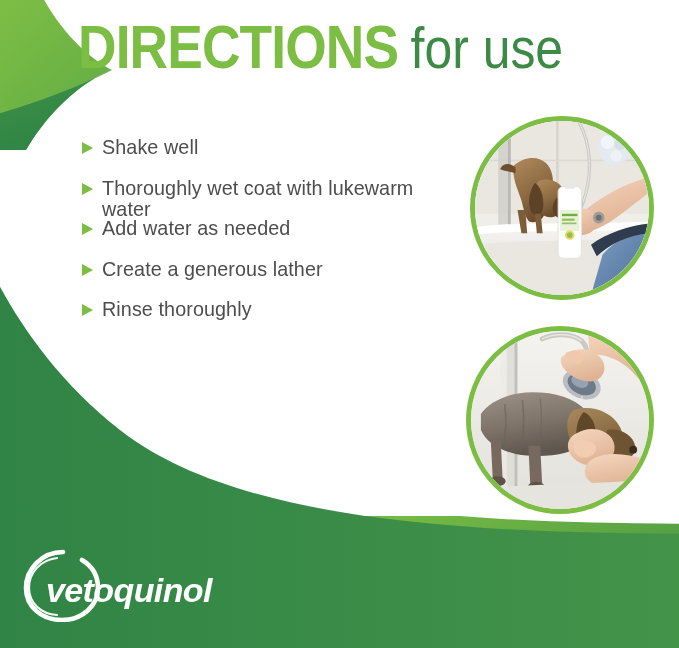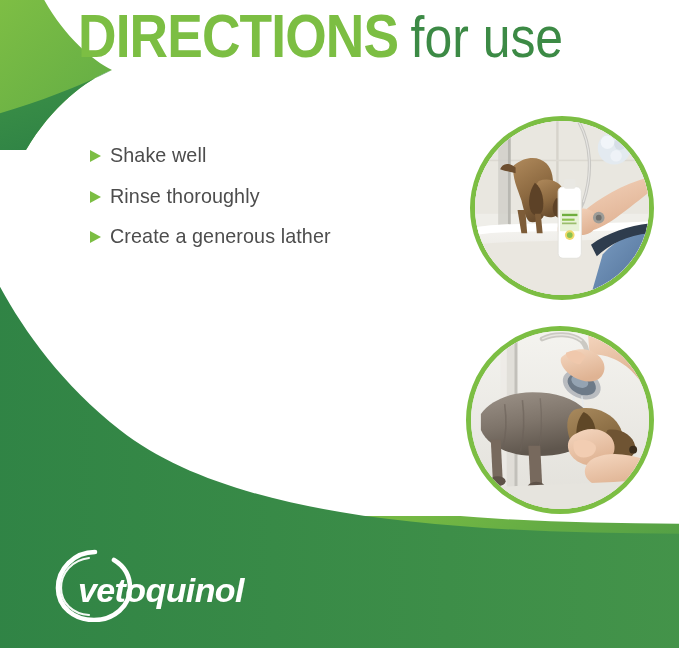--- a/index.html
+++ b/index.html
@@ -26,21 +26,21 @@
     inset: 0;
     width: 679px;
     height: 648px;
     pointer-events: none;
   }
 
   
   .header {
     position: absolute;
     left: 78px;
-    top: 5px;
+    top: 16px;
     width: 560px;
     height: 76px;
     display: flex;
     align-items: baseline;
     white-space: nowrap;
   }
   .title-main {
     font-family: "Liberation Sans Narrow", "Liberation Sans", sans-serif;
     font-weight: 700;
     font-size: 62px;
@@ -61,21 +61,21 @@
     margin-left: -48px;
     padding-left: 10px;
   }
 
   
   .steps {
     position: absolute;
     left: 74px;
     top: 128px;
     width: 388px;
-    margin: 16px;
+    margin: 8px;
     padding: 0;
     list-style: none;
   }
   .step {
     display: flex;
     align-items: flex-start;
     height: 40.5px;
   }
   .bullet {
     flex: 0 0 auto;
@@ -106,21 +106,21 @@
     border: 5px solid #7cbe43;
     background: #f2f2f0;
   }
   .photo-top { left: 470px; top: 116px; width: 184px; height: 184px; }
   .photo-bottom { left: 466px; top: 326px; width: 188px; height: 188px; }
   .photo svg { display: block; width: 100%; height: 100%; }
 
   
   .logo {
     position: absolute;
-    left: 48px;
+    left: 16px;
     top: 546px;
     width: 230px;
     height: 76px;
   }
   .logo svg { display: block; width: 100%; height: 100%; }
 </style>
 </head>
 <body>
 
 <div id="poster">
@@ -165,25 +165,33 @@
     <span class="title-sub">for use</span>
   </div>
 
   <ul class="steps">
     <li class="step">
       <span class="bullet"></span>
       <span class="step-text">Shake well</span>
     </li>
     <li class="step">
       <span class="bullet"></span>
+      <span class="step-text">Thoroughly wet coat with lukewarm water</span>
+    </li>
+    <li class="step">
+      <span class="bullet"></span>
+      <span class="step-text">Add water as needed</span>
+    </li>
+    <li class="step">
+      <span class="bullet"></span>
+      <span class="step-text">Create a generous lather</span>
+    </li>
+    <li class="step">
+      <span class="bullet"></span>
       <span class="step-text">Rinse thoroughly</span>
-    </li>
-    <li class="step">
-      <span class="bullet"></span>
-      <span class="step-text">Create a generous lather</span>
     </li>
   </ul>
 
   <div class="photo photo-top">
     <svg viewBox="0 0 180 180" xmlns="http://www.w3.org/2000/svg">
       <defs>
         <linearGradient id="tubGrad1" x1="0" y1="0" x2="0" y2="1">
           <stop offset="0%" stop-color="#f6f5f2"></stop>
           <stop offset="100%" stop-color="#dfdcd5"></stop>
         </linearGradient>

